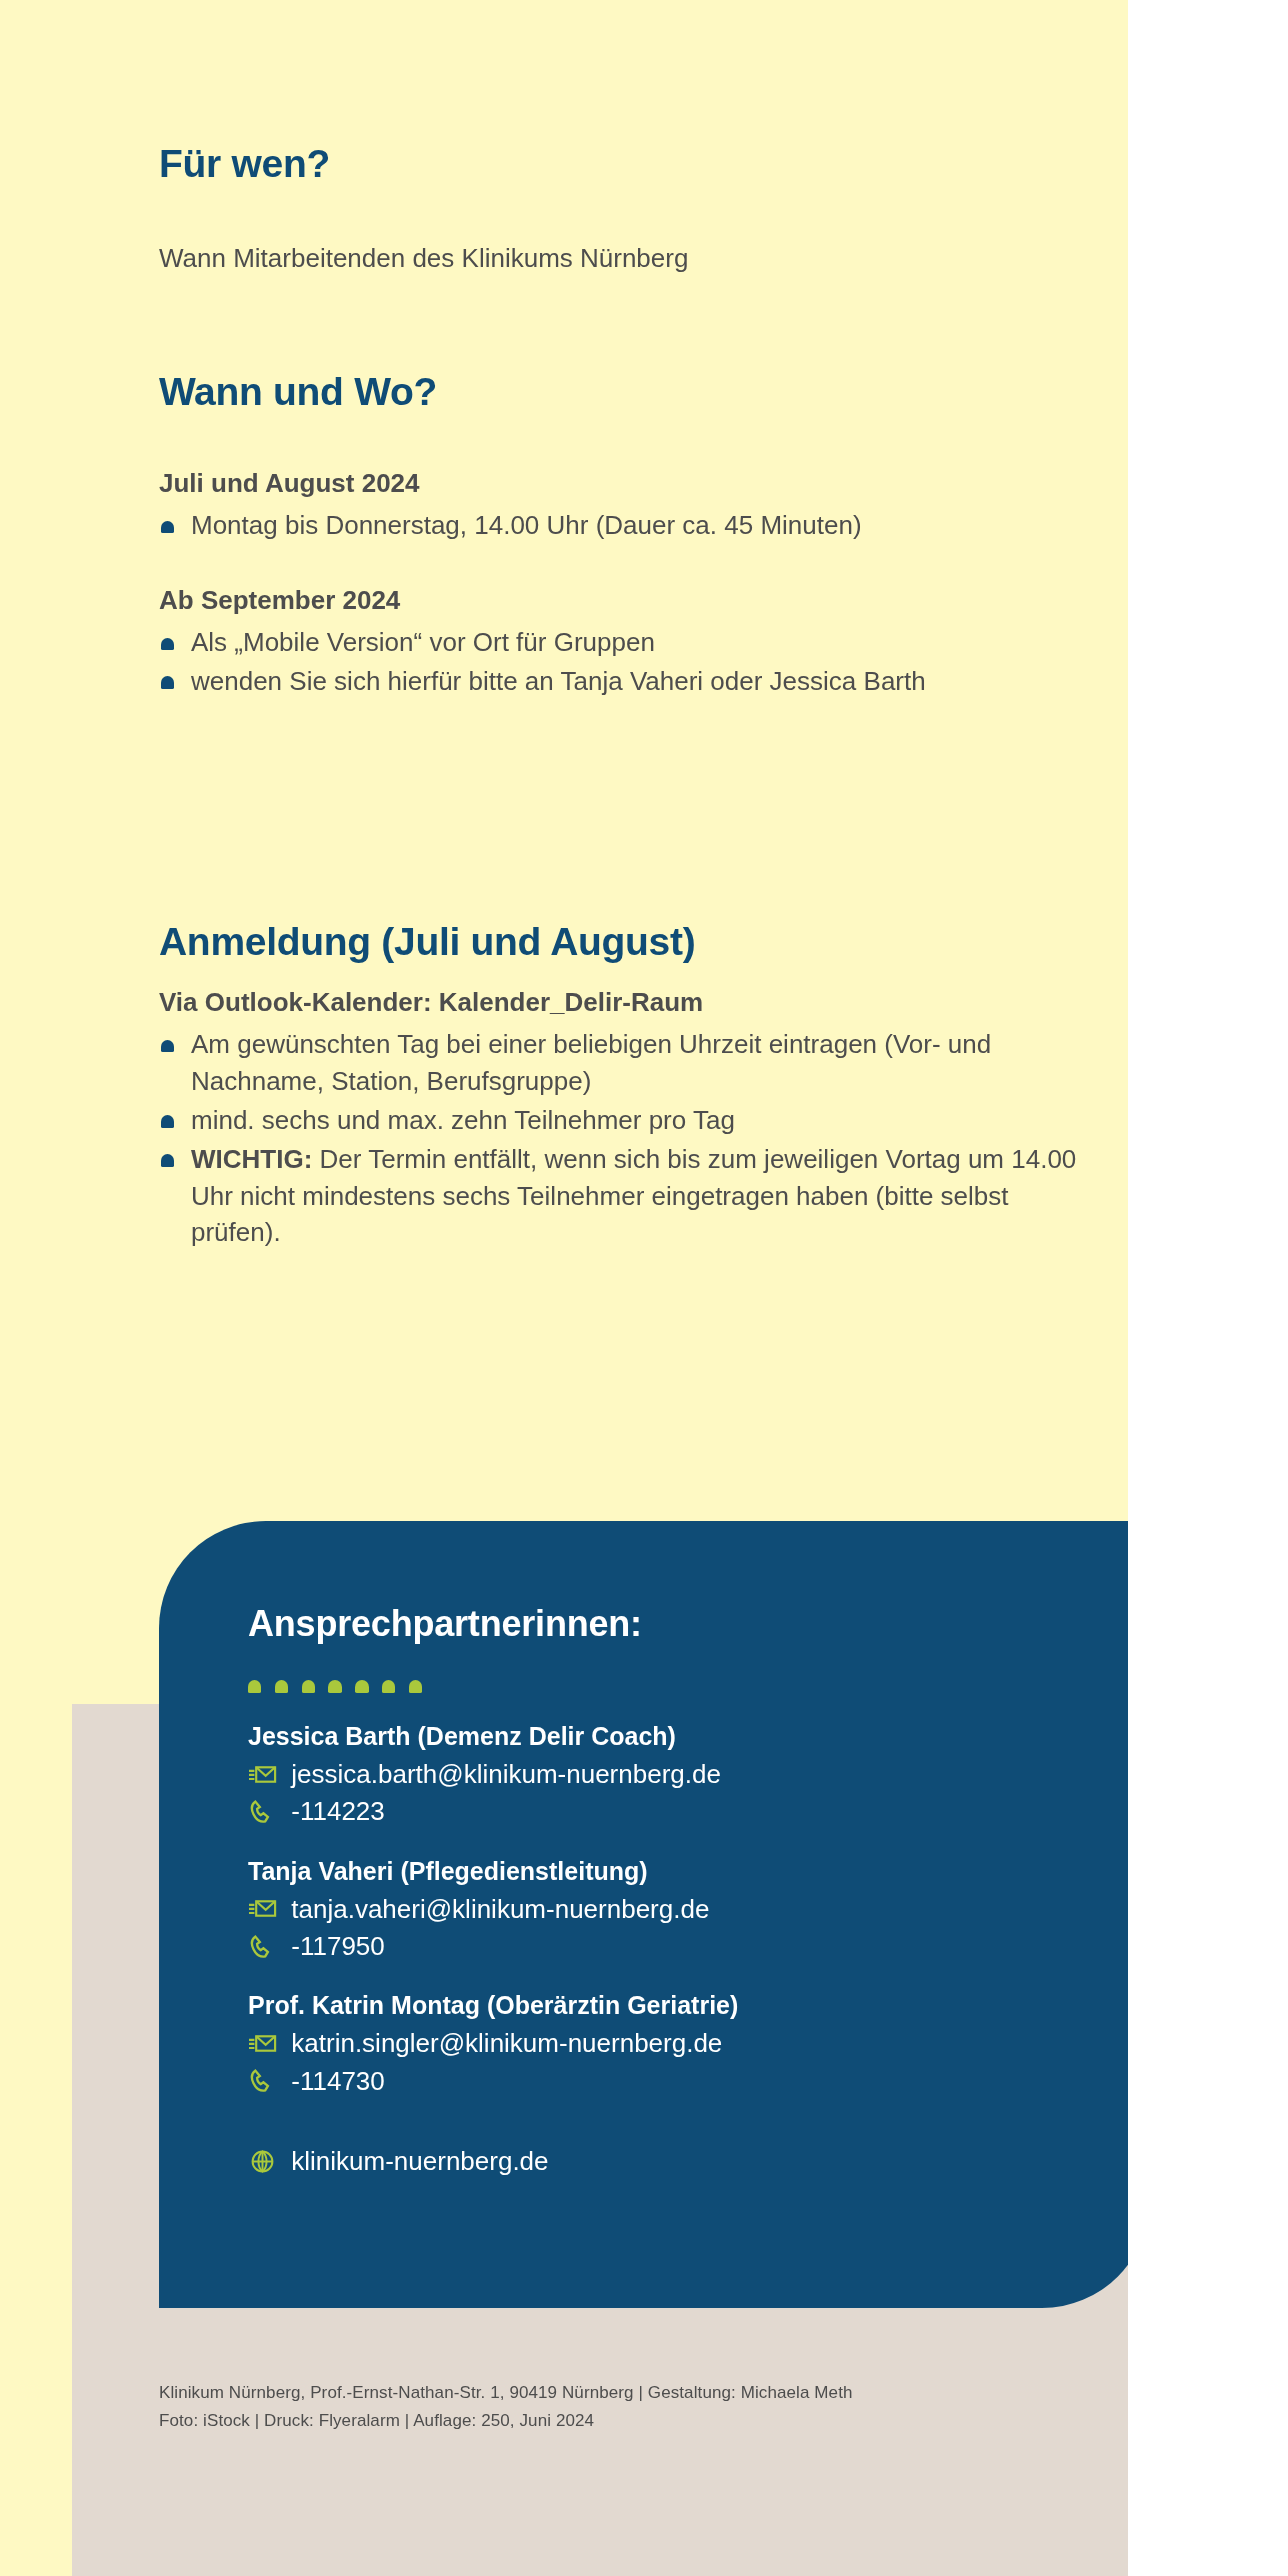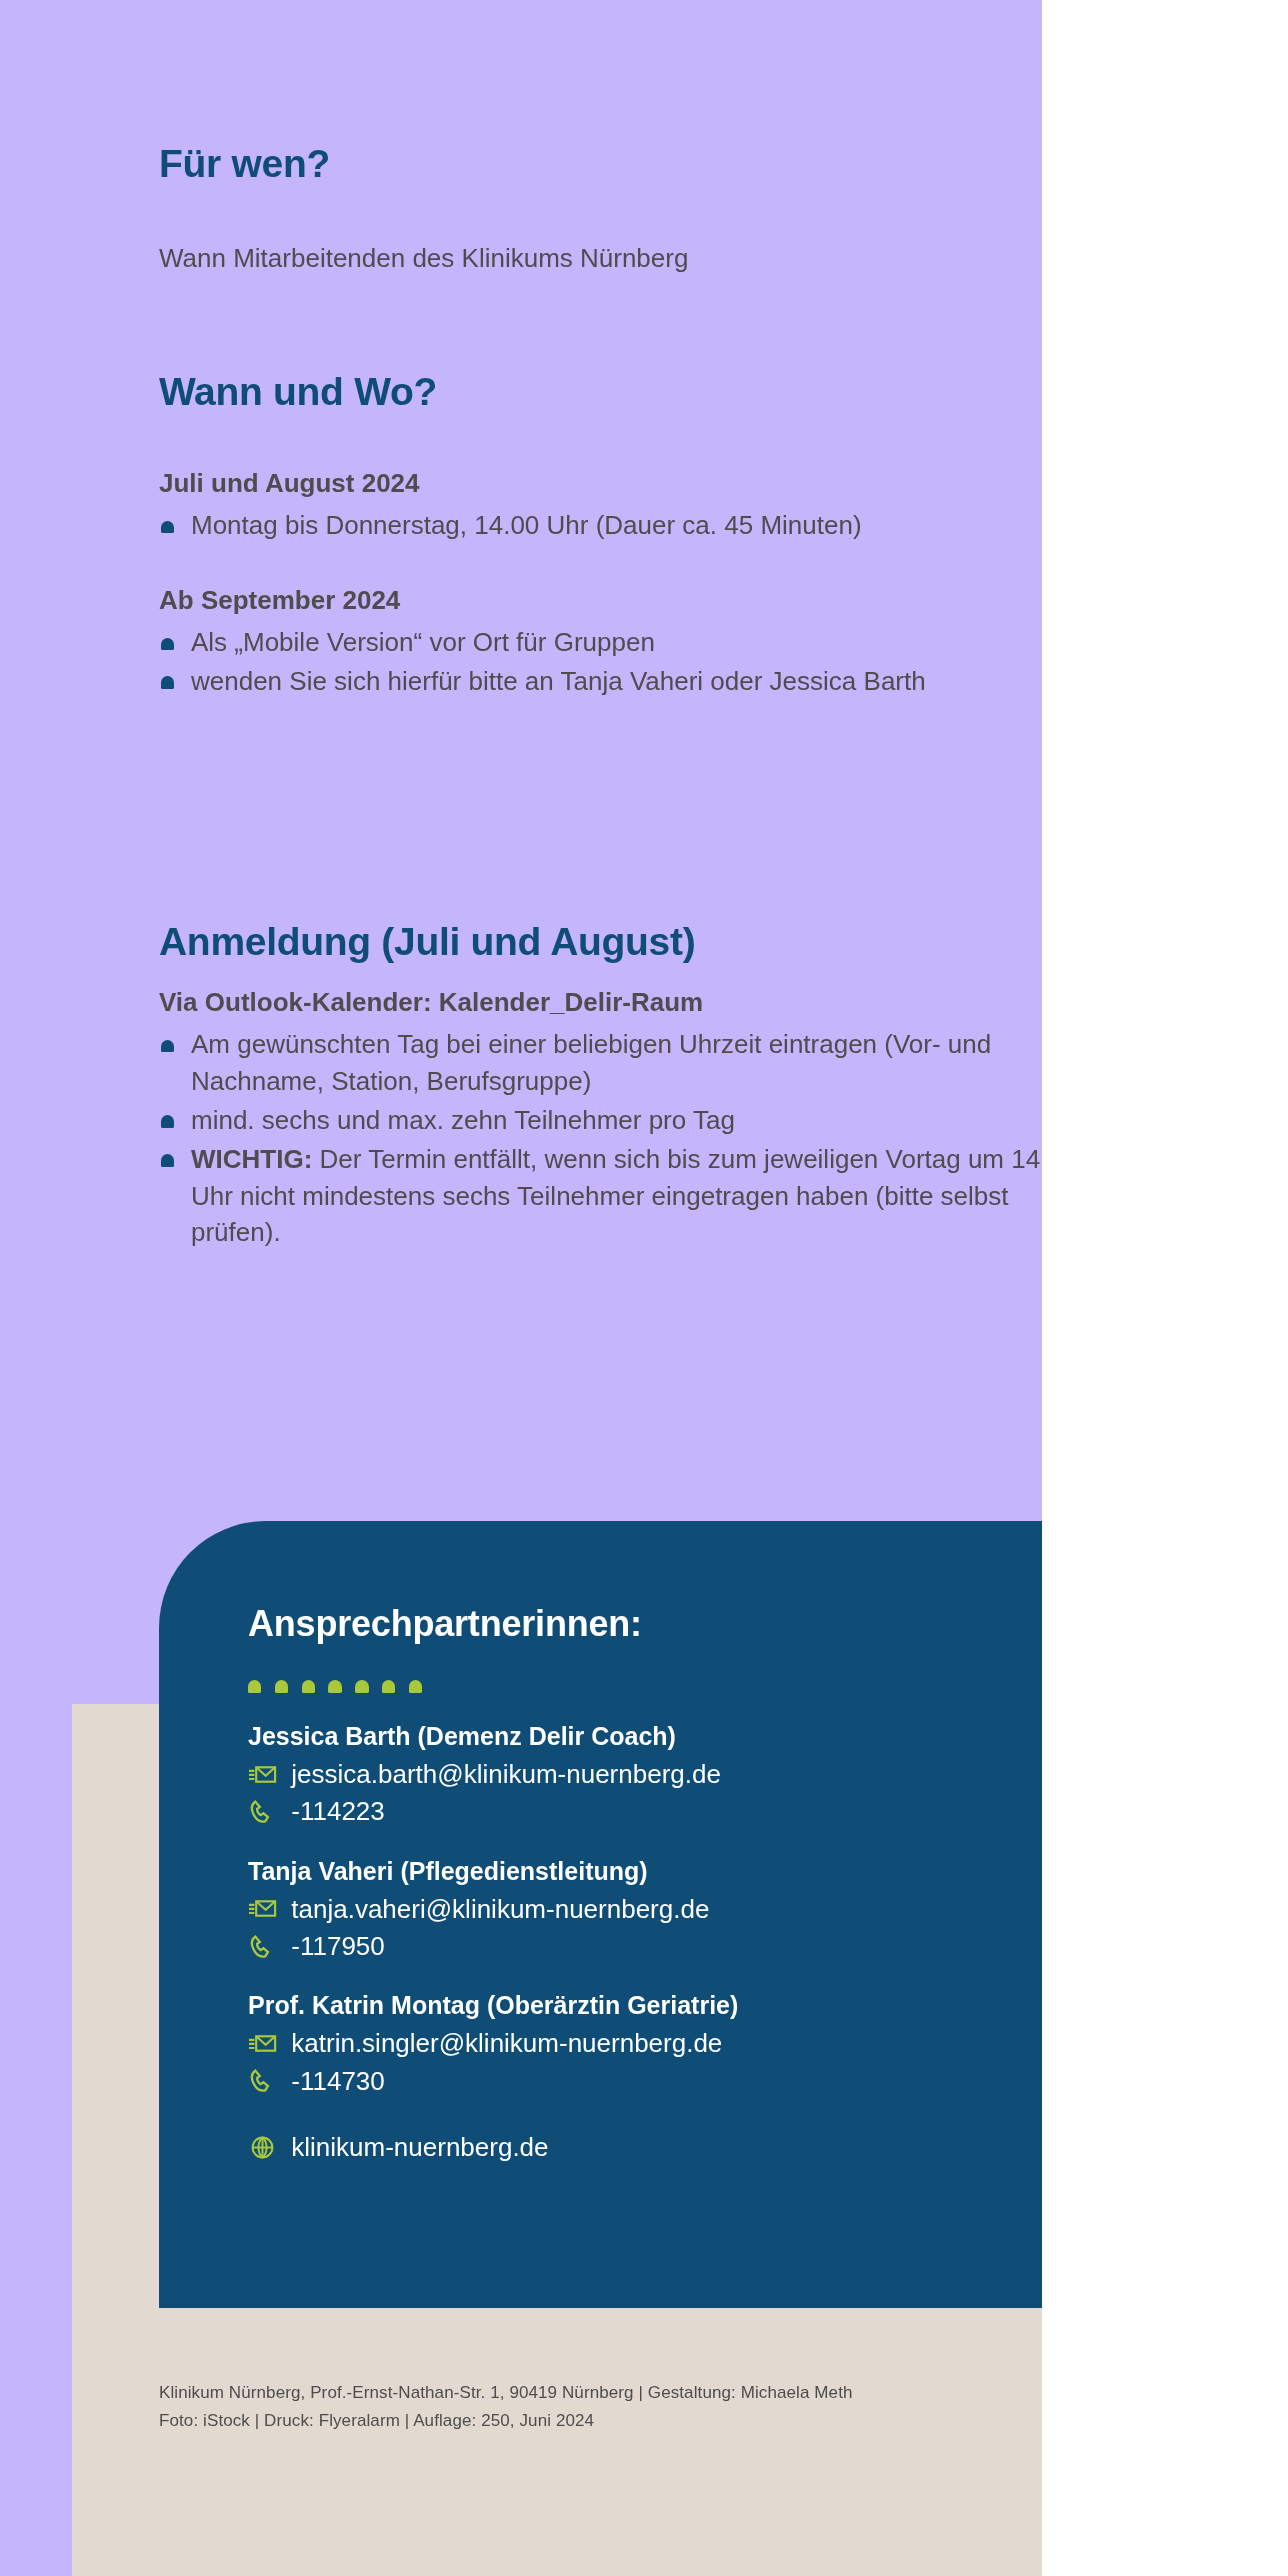--- a/index.html
+++ b/index.html
@@ -4,23 +4,23 @@
 <style>
   * { box-sizing: border-box; margin: 0; padding: 0; }
   html, body {
     width: 1288px;
     height: 2576px;
     background: #ffffff;
     font-family: "Liberation Sans", sans-serif;
   }
   #page {
     position: relative;
-    width: 1042px;
+    width: 1128px;
     height: 2576px;
-    background: #c4b5fd;
+    background: #fef9c3;
     overflow: hidden;
   }
 
   
   .beige-panel {
     position: absolute;
     left: 72px;
     top: 1704px;
     width: 1172px;
     height: 872px;
@@ -128,21 +128,21 @@
   .cline {
     display: flex;
     align-items: center;
     gap: 14.3px;
     color: #ffffff;
     font-size: 26px;
     line-height: 1.4;
     margin-bottom: 0.9px;
   }
   .cline .ico { width: 29px; height: 27px; flex: 0 0 29px; display: block; }
-  .weblink { margin-top: 30px; }
+  .weblink { margin-top: 44px; }
 
   
   .imprint {
     position: absolute;
     left: 159px;
     top: 2379px;
     color: #4d4d4d;
     font-size: 17px;
     line-height: 1.62;
     letter-spacing: 0.1px;

